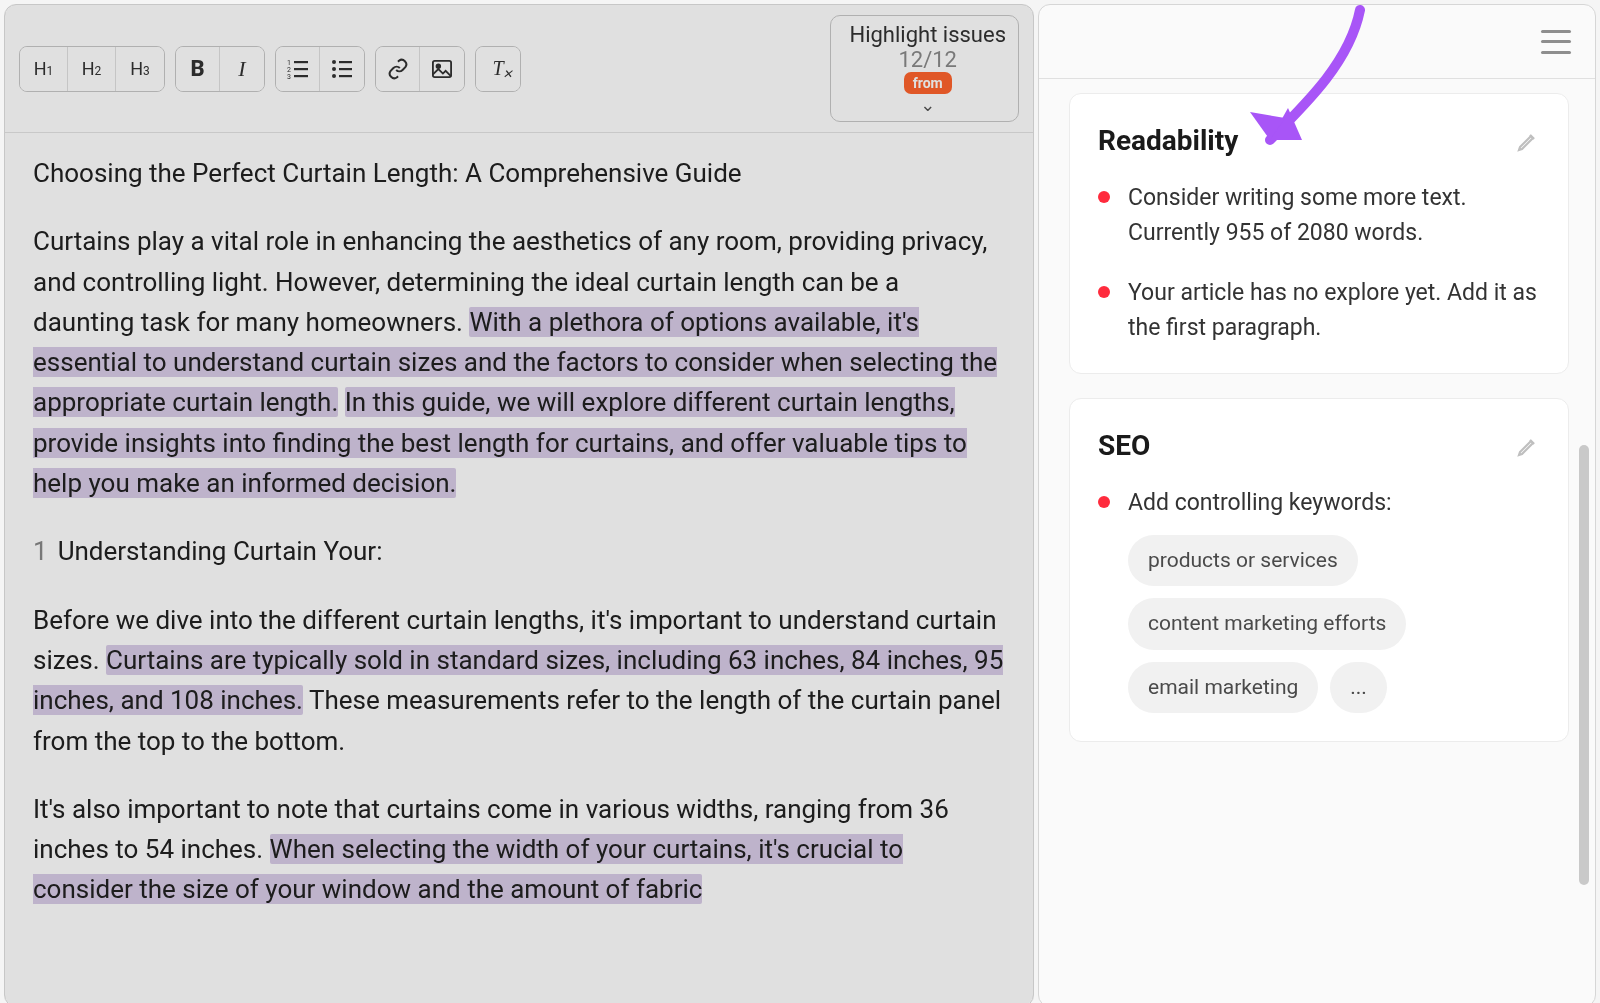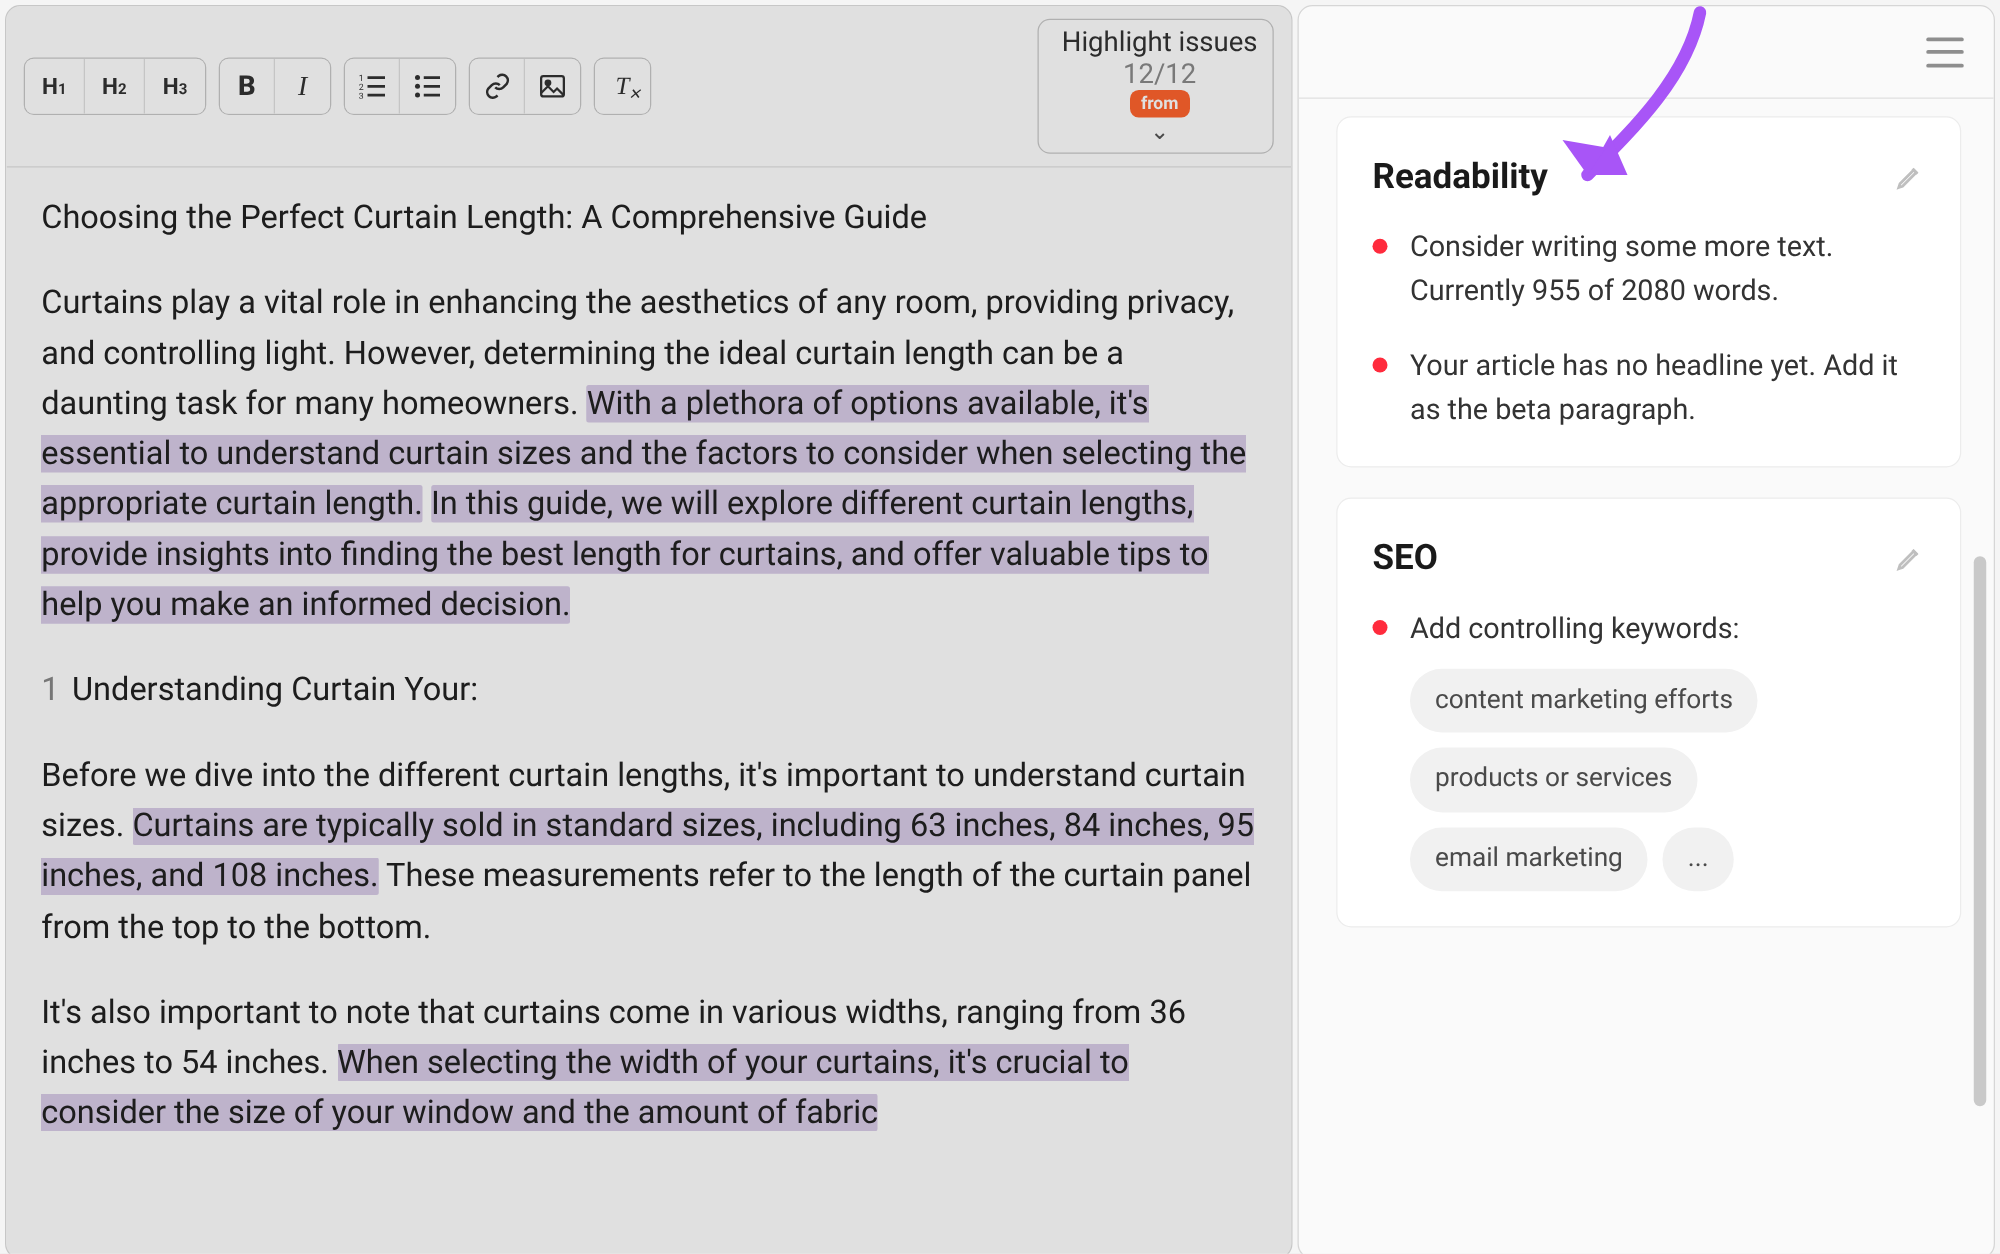--- a/index.html
+++ b/index.html
@@ -57,21 +57,21 @@
     align-items: center;
     justify-content: center;
     font-size: 20px;
     color: #333;
     border-right: 1px solid #e1e1e1;
     cursor: pointer;
     background: #fff;
   }
   .tbbtn:last-child { border-right: none; }
   .tbbtn.small { width: 44px; }
-  .heading-label { font-weight: 700; font-size: 18px; }
+  .heading-label { font-weight: 400; font-size: 18px; }
   .heading-label sub { font-size: 12px; vertical-align: baseline; }
 
   .highlight-pill {
     margin-left: auto;
     display: flex;
     align-items: center;
     border: 1px solid #c9c9c9;
     border-radius: 10px;
     padding: 6px 12px 6px 18px;
     font-size: 22px;
@@ -337,43 +337,43 @@
               <path d="M14 6l4 4"></path>
           </svg>
         </div>
       </div>
       <div class="issue">
         <div class="dot"></div>
         <div class="issue-text">Consider writing some more text. Currently 955 of 2080 words.</div>
       </div>
       <div class="issue">
         <div class="dot"></div>
-        <div class="issue-text">Your article has no headline yet. Add it as the beta paragraph.</div>
+        <div class="issue-text">Your article has no explore yet. Add it as the first paragraph.</div>
       </div>
     </div>
 
     <div class="card">
       <div class="card-head">
         <div class="card-title">SEO</div>
         <div class="pencil">
           <svg width="24" height="24" viewBox="0 0 24 24" fill="none" stroke="#bfbfbf" stroke-width="2.2">
             <path d="M3 21l3-1 11-11-2-2L4 18l-1 3z"></path>
               <path d="M14 6l4 4"></path>
           </svg>
         </div>
       </div>
 
 
       <div class="issue">
         <div class="dot"></div>
         <div class="issue-text">
           <div>Add controlling keywords:</div>
           <div class="chips">
+            <div class="chip">products or services</div>
             <div class="chip">content marketing efforts</div>
-            <div class="chip">products or services</div>
             <div class="chip">email marketing</div>
             <div class="chip">...</div>
           </div>
         </div>
       </div>
     </div>
 
   </div>
 
   <div class="sb-track"></div>

